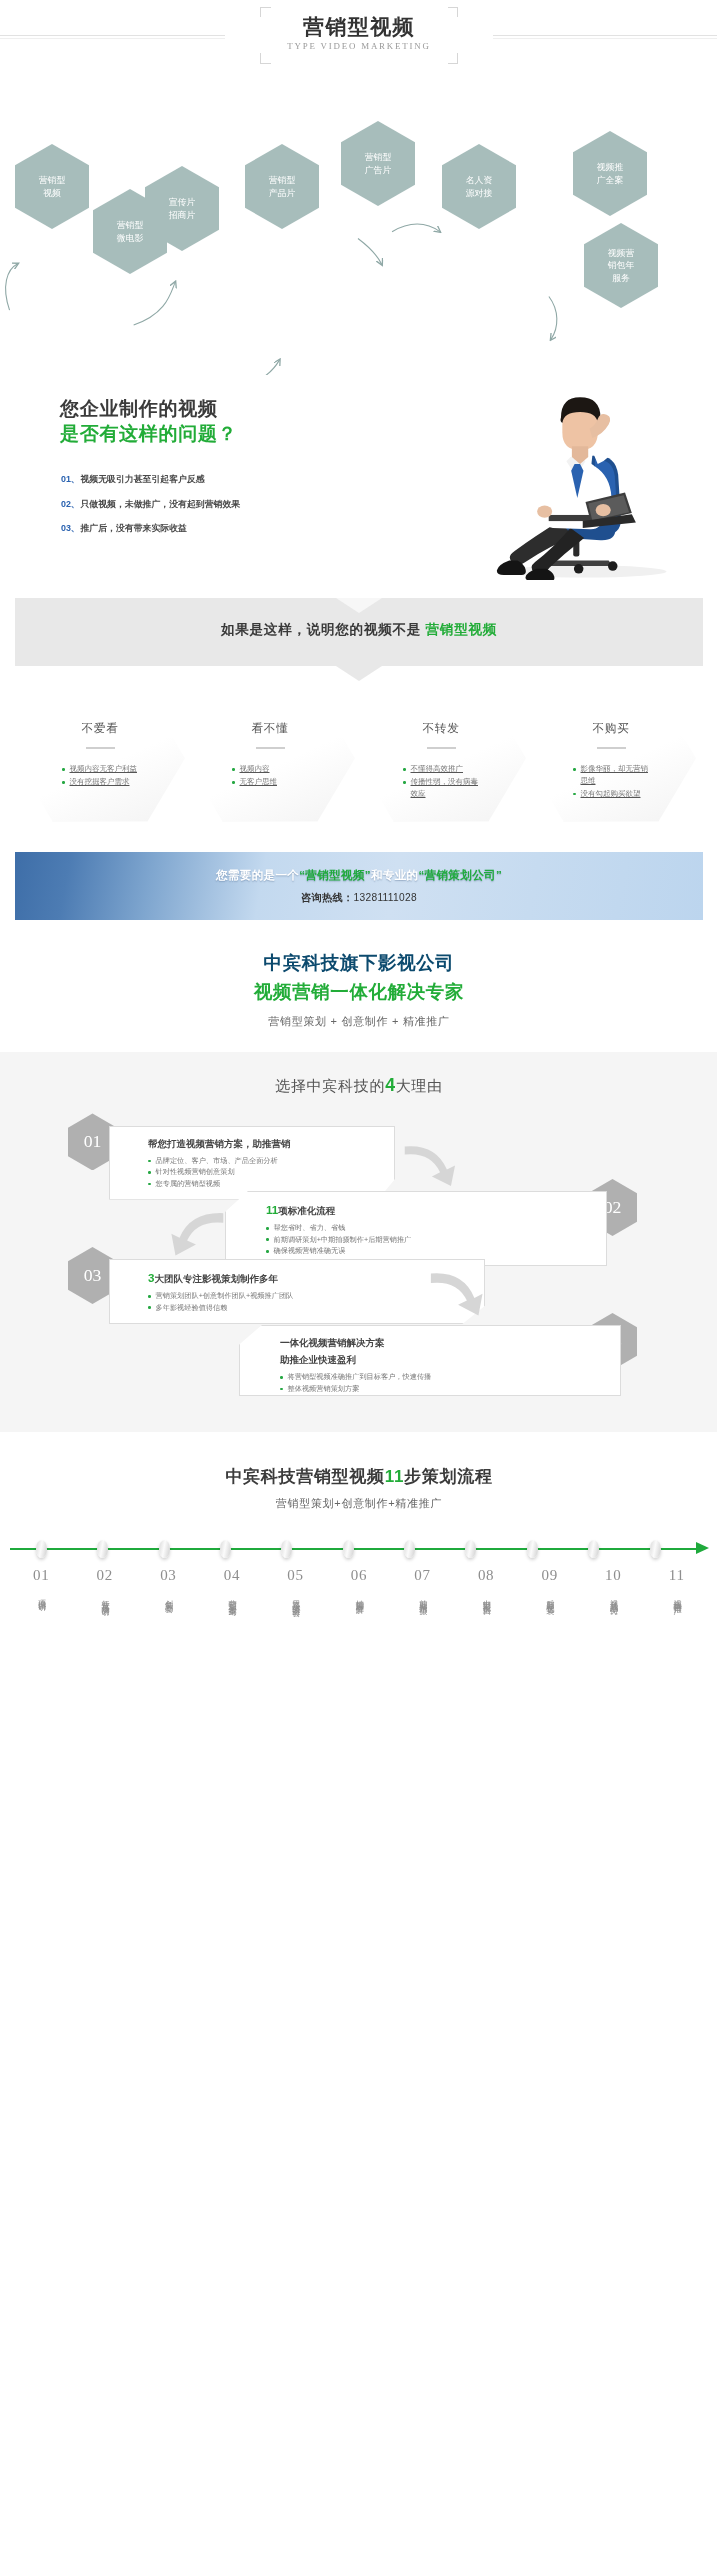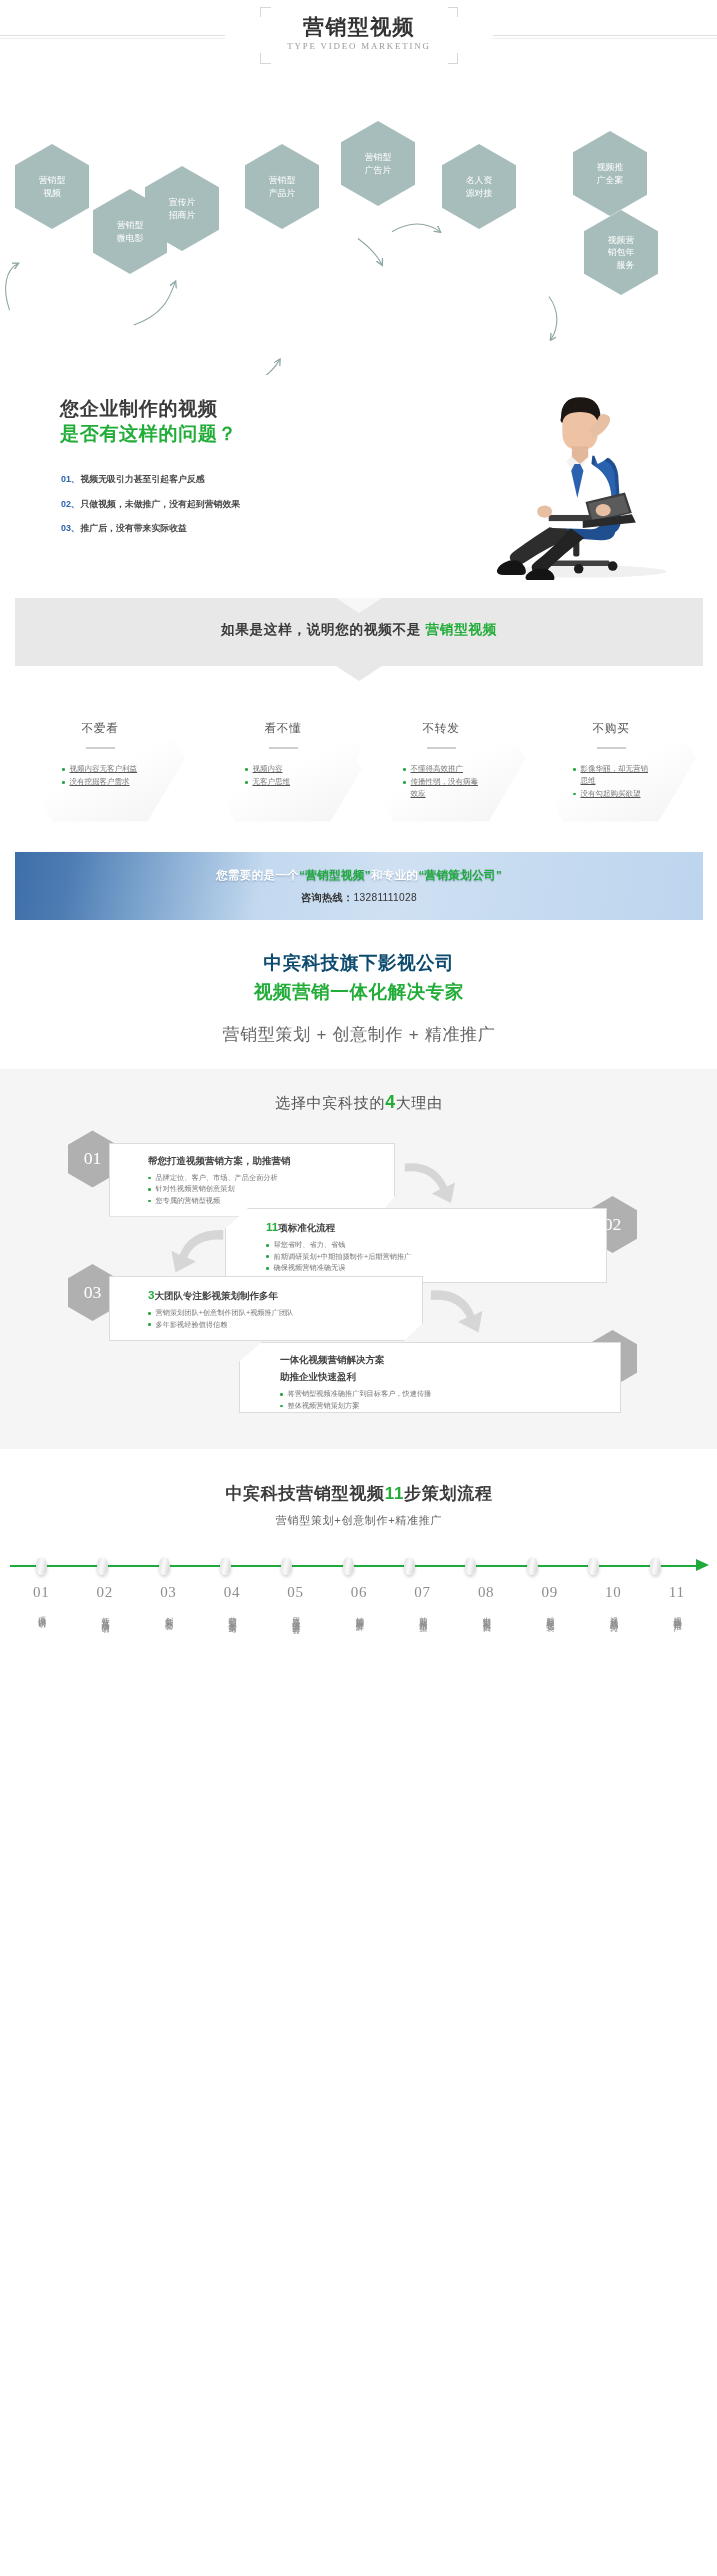--- a/index.html
+++ b/index.html
@@ -87,21 +87,21 @@
   .bb-l1{font-size:11.6px;font-weight:bold;color:#ffffff;letter-spacing:0.3px;
          text-shadow:0 0.7px 1.4px rgba(40,70,110,.35);}
   .bb-l1 em{font-style:normal;color:#1faa3c;}
   .bb-l2{font-size:10.2px;color:#333;margin-top:8.2px;letter-spacing:0.3px;}
   .bb-l2 b{font-weight:bold;}
 
   
   .company{text-align:center;padding:30px 0 0 0;}
   .cmp-t1{font-size:18.4px;font-weight:bold;color:#0c4a6e;letter-spacing:0.7px;}
   .cmp-t2{font-size:18.4px;font-weight:bold;color:#22ac38;letter-spacing:0.7px;margin-top:3.4px;}
-  .cmp-t3{font-size:17px;color:#666;margin-top:19px;letter-spacing:0.7px;}
+  .cmp-t3{font-size:11px;color:#666;margin-top:10px;letter-spacing:0.7px;}
 
   
   .reasons{background:#f5f5f5;margin-top:23px;padding:23px 0 31px 0;position:relative;}
   .rs-title{text-align:center;font-size:15px;color:#555;letter-spacing:0.7px;}
   .rs-title em{font-style:normal;color:#22ac38;font-size:17.7px;font-weight:bold;}
   .rs-list{position:relative;height:293px;margin-top:12.3px;}
 
   .rcard{position:absolute;background:#ffffff;border:0.7px solid #dcdcdc;box-sizing:border-box;}
   .rcard.l{clip-path:polygon(0 0,100% 0,100% 72%,94% 100%,0 100%);}
   .rcard.r{clip-path:polygon(6% 0,100% 0,100% 100%,0 100%,0 28%);}
@@ -206,21 +206,21 @@
           <span>名人资</span>
           <span>源对接</span>
         </div>
     </div>
     <div class="hex" style="left:573px;top:29px;">
       <div>
           <span>视频推</span>
           <span>广全案</span>
         </div>
     </div>
-    <div class="hex" style="left:584px;top:108px;text-align:right;">
+    <div class="hex" style="left:584px;top:121px;">
       <div>
           <span>视频营</span>
           <span>销包年</span>
           <span>服务</span>
         </div>
     </div>
   </div>
 
   <div class="problem">
     <div class="prob-t1">您企业制作的视频</div>
@@ -298,21 +298,21 @@
     <div class="phex" style="left:15px;">
       <div class="phex-in">
         <h4>不爱看</h4>
         <div class="divider"></div>
         <ul>
           <li>视频内容无客户利益</li>
           <li>没有挖掘客户需求</li>
         </ul>
       </div>
     </div>
-    <div class="phex" style="left:198px;">
+    <div class="phex" style="left:185px;">
       <div class="phex-in">
         <h4>看不懂</h4>
         <div class="divider"></div>
         <ul>
           <li>视频内容</li>
           <li>无客户思维</li>
         </ul>
       </div>
     </div>
     <div class="phex" style="left:356px;">
@@ -385,21 +385,21 @@
           <li>确保视频营销准确无误</li>
         </ul>
       </div>
       <svg class="rarrow" style="left:155px;top:101px;" width="71" height="52" viewBox="0 0 104 76">
         <path d="M100 6 q-48 -2 -64 36 l-12 -6 l6 32 l30 -16 l-13 -6 q14 -30 53 -26 z" fill="#d6d6d6"></path>
       </svg>
 
       <div class="rnum" style="left:68px;top:139px;">
         <span>03</span>
       </div>
-      <div class="rcard l" style="left:109px;top:151px;width:314px;height:65px;padding:11px 0 0 38px;">
+      <div class="rcard l" style="left:109px;top:151px;width:376px;height:65px;padding:11px 0 0 38px;">
         <h5><em>3</em><span>大团队专注影视策划制作多年</span></h5>
         <ul>
           <li>营销策划团队+创意制作团队+视频推广团队</li>
           <li>多年影视经验值得信赖</li>
         </ul>
       </div>
       <svg class="rarrow" style="left:428px;top:160px;" width="71" height="53" viewBox="0 0 104 78">
         <path d="M4 8 q48 -4 64 36 l12 -6 l-6 32 l-30 -16 l13 -6 q-14 -30 -53 -26 z" fill="#d6d6d6"></path>
       </svg>
 

